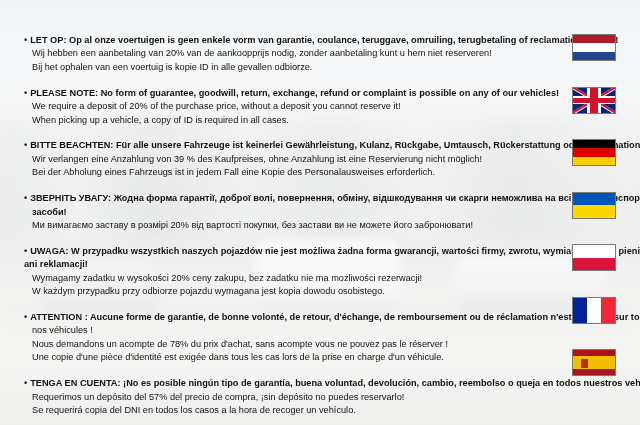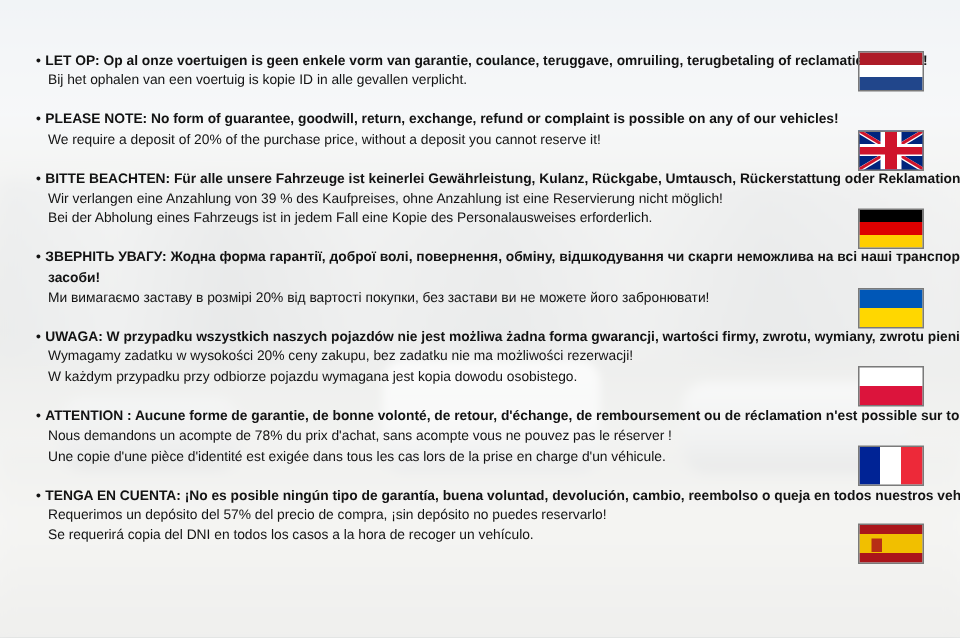--- a/index.html
+++ b/index.html
@@ -225,48 +225,52 @@
     <div class="bg-van"></div>
     <div class="bg-car-right"></div>
   </div>
 
   <div class="overlay"></div>
 
   <div class="content">
 
     <div class="block">
       <div class="line first"><span class="bullet">•</span><span>LET OP: Op al onze voertuigen is geen enkele vorm van garantie, coulance, teruggave, omruiling, terugbetaling of reclamatie mogelijk!</span></div>
-      <div class="line indent">Bij het ophalen van een voertuig is kopie ID in alle gevallen verplicht.</div>
+      <div class="line indent">Wij hebben een aanbetaling van 20% van de aankoopprijs nodig, zonder aanbetaling kunt u hem niet reserveren!</div>
+      <div class="line indent">Bij het ophalen van een voertuig is kopie ID in alle gevallen odbiorze.</div>
     </div>
 
     <div class="block">
       <div class="line first"><span class="bullet">•</span><span>PLEASE NOTE: No form of guarantee, goodwill, return, exchange, refund or complaint is possible on any of our vehicles!</span></div>
       <div class="line indent">We require a deposit of 20% of the purchase price, without a deposit you cannot reserve it!</div>
+      <div class="line indent">When picking up a vehicle, a copy of ID is required in all cases.</div>
     </div>
 
     <div class="block">
       <div class="line first"><span class="bullet">•</span><span>BITTE BEACHTEN: Für alle unsere Fahrzeuge ist keinerlei Gewährleistung, Kulanz, Rückgabe, Umtausch, Rückerstattung oder Reklamation möglich!</span></div>
       <div class="line indent">Wir verlangen eine Anzahlung von 39 % des Kaufpreises, ohne Anzahlung ist eine Reservierung nicht möglich!</div>
       <div class="line indent">Bei der Abholung eines Fahrzeugs ist in jedem Fall eine Kopie des Personalausweises erforderlich.</div>
     </div>
 
     <div class="block">
       <div class="line first"><span class="bullet">•</span><span>ЗВЕРНІТЬ УВАГУ: Жодна форма гарантії, доброї волі, повернення, обміну, відшкодування чи скарги неможлива на всі наші транспортні</span></div>
       <div class="line first indent">засоби!</div>
       <div class="line indent">Ми вимагаємо заставу в розмірі 20% від вартості покупки, без застави ви не можете його забронювати!</div>
     </div>
 
     <div class="block">
       <div class="line first"><span class="bullet">•</span><span>UWAGA: W przypadku wszystkich naszych pojazdów nie jest możliwa żadna forma gwarancji, wartości firmy, zwrotu, wymiany, zwrotu pieniędzy</span></div>
+      <div class="line first">ani reklamacji!</div>
       <div class="line indent">Wymagamy zadatku w wysokości 20% ceny zakupu, bez zadatku nie ma możliwości rezerwacji!</div>
       <div class="line indent">W każdym przypadku przy odbiorze pojazdu wymagana jest kopia dowodu osobistego.</div>
     </div>
 
     <div class="block">
       <div class="line first"><span class="bullet">•</span><span>ATTENTION : Aucune forme de garantie, de bonne volonté, de retour, d'échange, de remboursement ou de réclamation n'est possible sur tous</span></div>
+      <div class="line indent">nos véhicules !</div>
       <div class="line indent">Nous demandons un acompte de 78% du prix d'achat, sans acompte vous ne pouvez pas le réserver !</div>
       <div class="line indent">Une copie d'une pièce d'identité est exigée dans tous les cas lors de la prise en charge d'un véhicule.</div>
     </div>
 
     <div class="block">
       <div class="line first"><span class="bullet">•</span><span>TENGA EN CUENTA: ¡No es posible ningún tipo de garantía, buena voluntad, devolución, cambio, reembolso o queja en todos nuestros vehículos!</span></div>
       <div class="line indent">Requerimos un depósito del 57% del precio de compra, ¡sin depósito no puedes reservarlo!</div>
       <div class="line indent">Se requerirá copia del DNI en todos los casos a la hora de recoger un vehículo.</div>
     </div>
 

